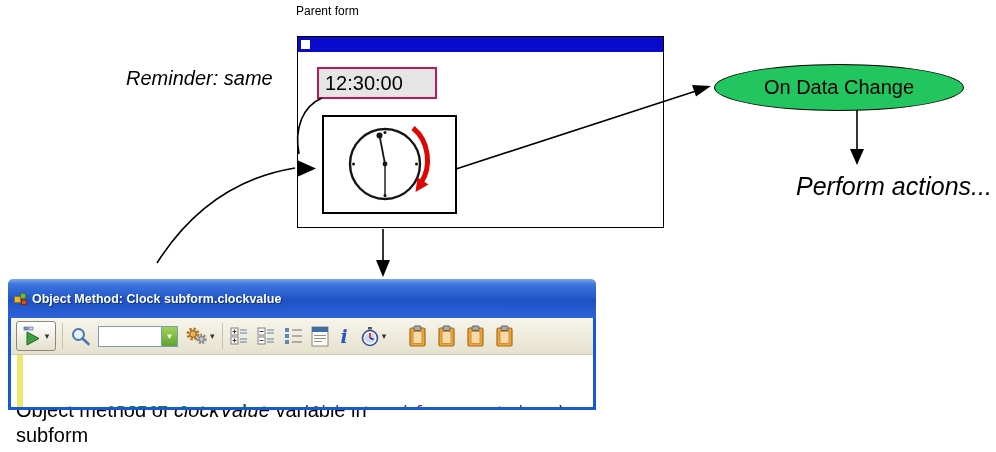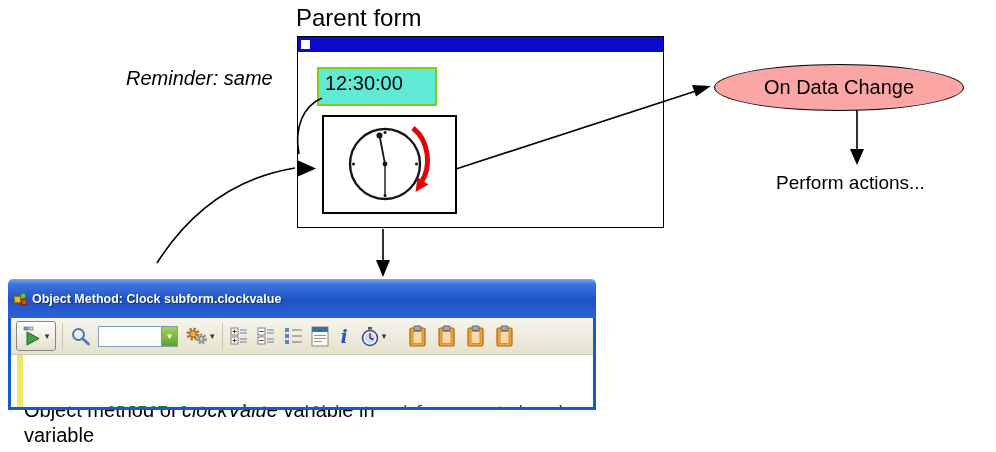--- a/index.html
+++ b/index.html
@@ -5,41 +5,41 @@
   html, body { margin:0; padding:0; background:#ffffff; }
   body { width:996px; height:452px; position:relative; overflow:hidden;
          font-family:"Liberation Sans", sans-serif; color:#000; }
 
   .canvas { position:absolute; left:0; top:0; width:996px; height:452px; }
 
   .connectors { position:absolute; left:0; top:0; z-index:6; pointer-events:none; }
   .ln { stroke:#000; stroke-width:1.6; fill:none; }
   .ah { fill:#000; stroke:none; }
 
-  .parent-form-label { position:absolute; left:296px; top:4px; font-size:24px; }
+  .parent-form-label { position:absolute; left:296px; top:4px; font-size:12px; }
 
   .form-window { position:absolute; left:297px; top:36px; width:367px; height:192px;
                  border:1.5px solid #000; background:#fff; box-sizing:border-box; z-index:2; }
   .form-titlebar { height:15px; background:#0A0ACD; position:relative; }
   .form-titlebar-box { position:absolute; left:3px; top:3px; width:9px; height:9px; background:#fff; }
 
-  .time-field { position:absolute; left:19px; top:30px; width:120px; height:39px;
-                border:2px solid #84cc16; background:#5eead4; box-sizing:border-box;
+  .time-field { position:absolute; left:19px; top:30px; width:120px; height:32px;
+                border:2px solid #be185d; background:#e5e5e5; box-sizing:border-box;
                 font-size:20px; line-height:28px; padding-left:6px; }
 
   .clock-box { position:absolute; left:24px; top:78px; width:135px; height:99px;
                border:2px solid #000; background:#fff; box-sizing:border-box; }
 
   .reminder { position:absolute; left:126px; top:65px; font-style:italic; font-size:20px; line-height:26px; }
 
   .event-ellipse { position:absolute; left:714px; top:64px; width:248px; height:45px;
-                   border:1.5px solid #000; border-radius:50%; background:#fca5a5;
+                   border:1.5px solid #000; border-radius:50%; background:#22c55e;
                    display:flex; align-items:center; justify-content:center; font-size:20px; z-index:2; }
 
-  .perform-actions { position:absolute; left:776px; top:172px; font-size:19px; }
+  .perform-actions { position:absolute; left:796px; top:172px; font-style:italic; font-size:25px; }
 
   
   .method-window { position:absolute; left:8px; top:279px; width:588px; z-index:4; }
   .mw-titlebar { height:39px; border-radius:5px 5px 0 0; box-sizing:border-box;
                  background:linear-gradient(180deg,#7AA7EC 0%, #3D74DE 14%, #1E52C4 55%, #2E62D8 100%);
                  display:flex; align-items:center; gap:5px; padding:16px 6px; }
   .mw-title { color:#fff; font-weight:bold; font-size:12.5px; white-space:nowrap;
               text-shadow:1px 1px 1px #103070; }
   .mw-body { border:3px solid #155AD2; border-top:none; background:#ECE9D8; }
   .mw-toolbar { height:37px; display:flex; align-items:center; gap:6px; padding:3px 5px;
@@ -63,21 +63,21 @@
 
   .mw-code { height:52px; background:#fff; position:relative; overflow:hidden; box-sizing:border-box;
              font-family:"DejaVu Sans Mono", monospace; font-size:17px; line-height:22px;
              padding:3px 0 0 44px; white-space:pre; }
   .mw-code::before { content:""; position:absolute; left:6px; top:0; bottom:0; width:6px; background:#EEE76C; }
   .tok-var { color:#1414C8; }
   .tok-op  { color:#101010; }
   .tok-cmd { color:#1E7A1E; font-weight:bold; }
   .tok-obj { color:#7B2565; text-decoration:underline; }
 
-  .caption { position:absolute; left:24px; top:398px; font-size:20px; line-height:25px; }
+  .caption { position:absolute; left:16px; top:398px; font-size:20px; line-height:25px; }
 </style>
 </head>
 <body>
 
 <div class="canvas">
 
   <svg class="connectors" width="996" height="452" viewBox="0 0 996 452">
     <path class="ln" d="M 322 98 C 303 106 294 128 299 154"></path>
     <path class="ln" d="M 157 263 C 192 208 240 177 295 168"></path>
     <polygon class="ah" points="297,160 297,177 316,168.5"></polygon>
@@ -271,16 +271,16 @@
 
       <div class="mw-code">
         <div class="code-line"><span class="tok-var">ptr</span><span class="tok-op">:=</span><span class="tok-cmd">OBJECT Get pointer</span><span class="tok-op"> (</span><span class="tok-obj">Object subform container</span><span class="tok-op">)</span></div>
         
       </div>
     </div>
   </div>
 
   <div class="caption">
     <span>Object method of </span><i>clockValue</i><span> variable in</span><br>
-    <span>variable</span>
+    <span>subform</span>
   </div>
 
 </div>
 
 </body></html>

